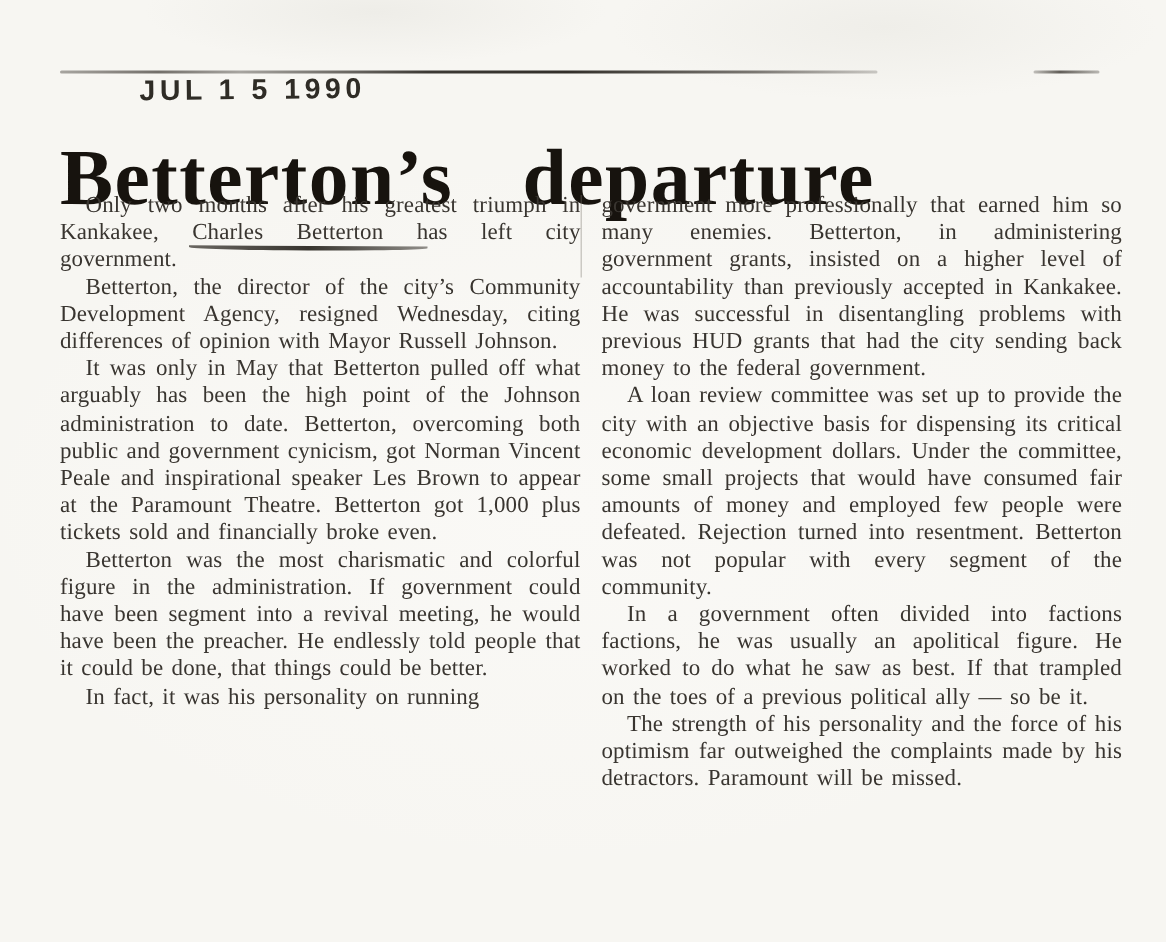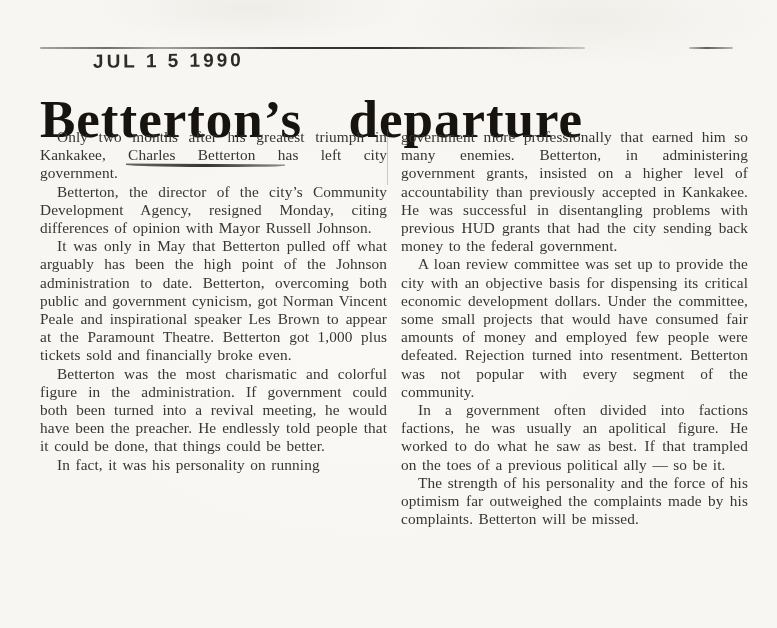--- a/index.html
+++ b/index.html
@@ -82,27 +82,27 @@
   <div class="date-stamp">JUL 1 5 1990</div>
 
   <h1 class="headline">Betterton’s departure</h1>
 
   <div class="gutter-crease"></div>
 
   <div class="columns">
 
     <div class="col">
       <p><span>Only two months after his greatest triumph in Kankakee, </span><span class="uname">Charles Betterton</span><span> has left city government.</span></p>
-      <p>Betterton, the director of the city’s Community Development Agency, resigned Monday, citing differences of opinion with Mayor Russell Johnson.</p>
+      <p>Betterton, the director of the city’s Community Development Agency, resigned Wednesday, citing differences of opinion with Mayor Russell Johnson.</p>
       <p>It was only in May that Betterton pulled off what arguably has been the high point of the Johnson administration to date. Betterton, overcoming both public and government cynicism, got Norman Vincent Peale and inspirational speaker Les Brown to appear at the Paramount Theatre. Betterton got 1,000 plus tickets sold and financially broke even.</p>
-      <p>Betterton was the most charismatic and colorful figure in the administration. If government could both been turned into a revival meeting, he would have been the preacher. He endlessly told people that it could be done, that things could be better.</p>
+      <p>Betterton was the most charismatic and colorful figure in the administration. If government could have been segment into a revival meeting, he would have been the preacher. He endlessly told people that it could be done, that things could be better.</p>
       <p>In fact, it was his personality on running</p>
     </div>
 
     <div class="col">
       <p class="cont">government more professionally that earned him so many enemies. Betterton, in administering government grants, insisted on a higher level of accountability than previously accepted in Kankakee. He was successful in disentangling problems with previous HUD grants that had the city sending back money to the federal government.</p>
       <p>A loan review committee was set up to provide the city with an objective basis for dispensing its critical economic development dollars. Under the committee, some small projects that would have consumed fair amounts of money and employed few people were defeated. Rejection turned into resentment. Betterton was not popular with every segment of the community.</p>
       <p>In a government often divided into factions factions, he was usually an apolitical figure. He worked to do what he saw as best. If that trampled on the toes of a previous political ally — so be it.</p>
-      <p>The strength of his personality and the force of his optimism far outweighed the complaints made by his complaints. Betterton will be missed.</p>
+      <p>The strength of his personality and the force of his optimism far outweighed the complaints made by his detractors. Paramount will be missed.</p>
     </div>
 
   </div>
 </div>
 
 </body></html>

